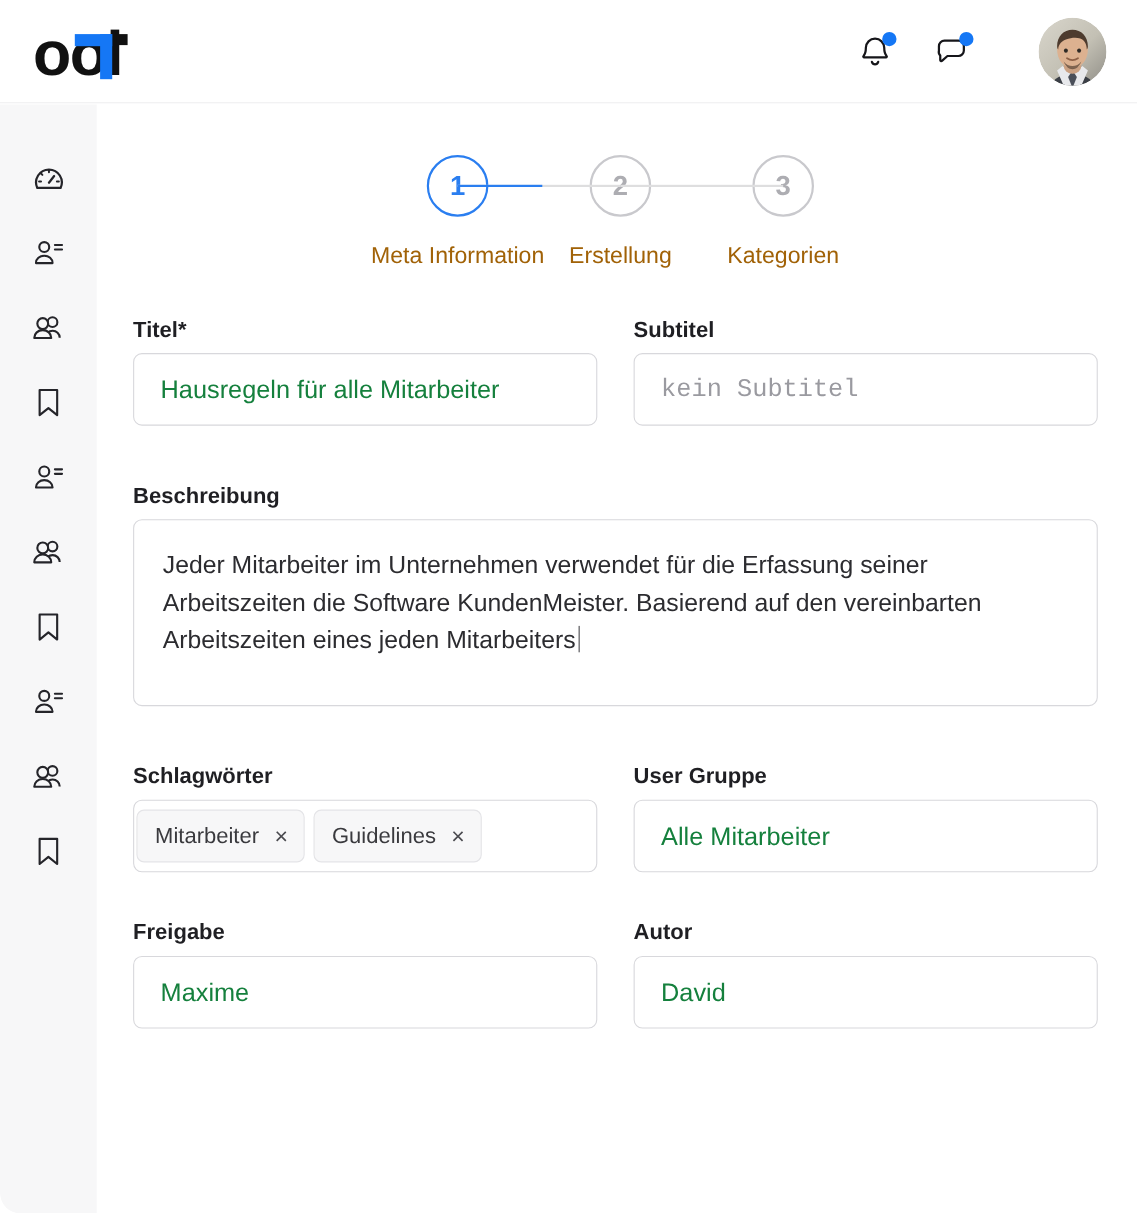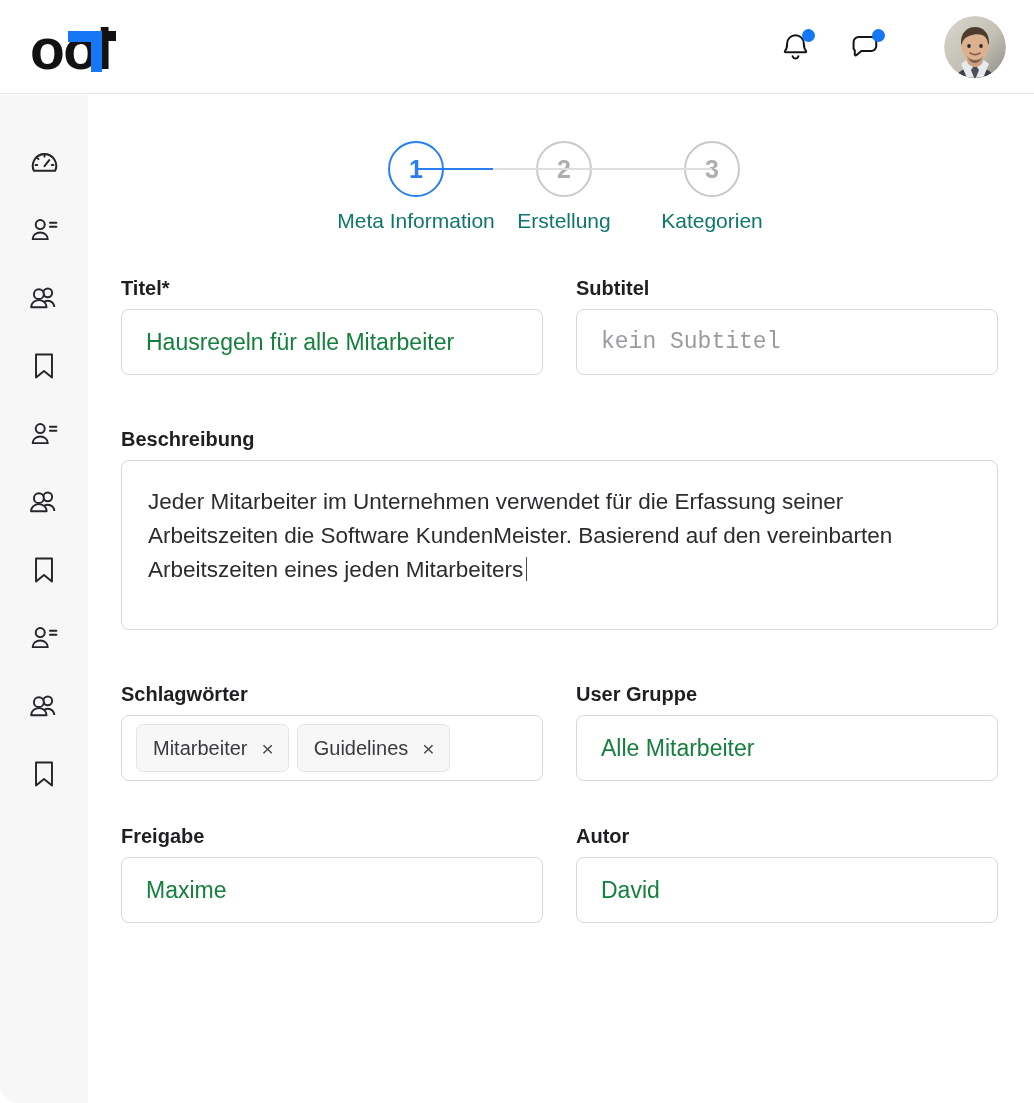--- a/index.html
+++ b/index.html
@@ -173,23 +173,23 @@
     font-weight: 700;
     color: #adadb2;
     background: #ffffff;
     cursor: pointer;
   }
   .step.active .step-circle {
     border-color: #2a7ef0;
     color: #2a7ef0;
   }
   .step-label {
-    margin-top: 12px;
+    margin-top: 24px;
     font-size: 21px;
-    color: #0f766e;
+    color: #a16207;
     white-space: nowrap;
   }
   .connector {
     width: 148px;
     height: 2px;
     margin-top: 27px;
     background: #dededf;
     position: relative;
     flex-shrink: 0;
   }
@@ -257,21 +257,21 @@
   }
 
   .tags-box {
     width: 100%;
     height: 66px;
     border: 1px solid #d8d8dc;
     border-radius: 8px;
     background: #ffffff;
     display: flex;
     align-items: center;
-    padding: 0 14px;
+    padding: 0 2px;
     gap: 8px;
   }
   .chip {
     height: 48px;
     border: 1px solid #e4e4e7;
     border-radius: 7px;
     background: #f7f7f8;
     display: flex;
     align-items: center;
     padding: 0 14px 0 16px;

